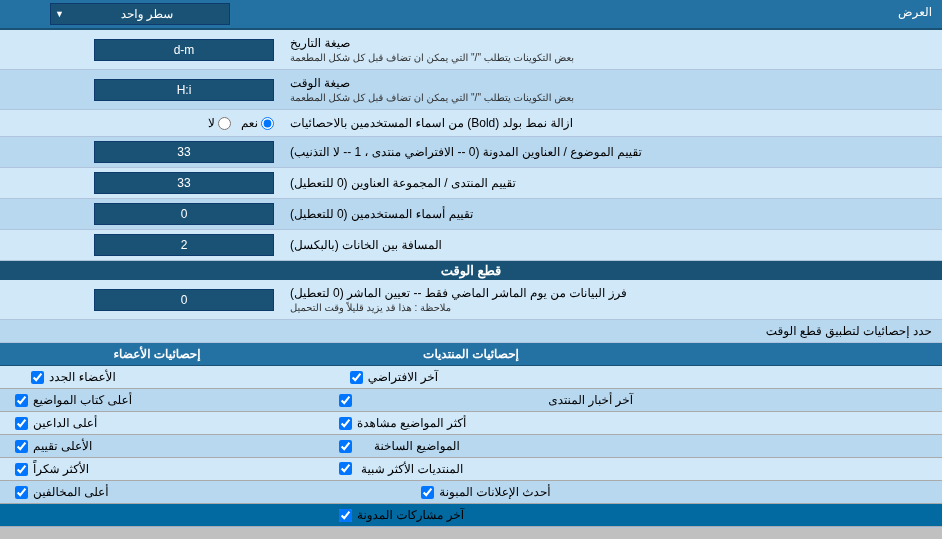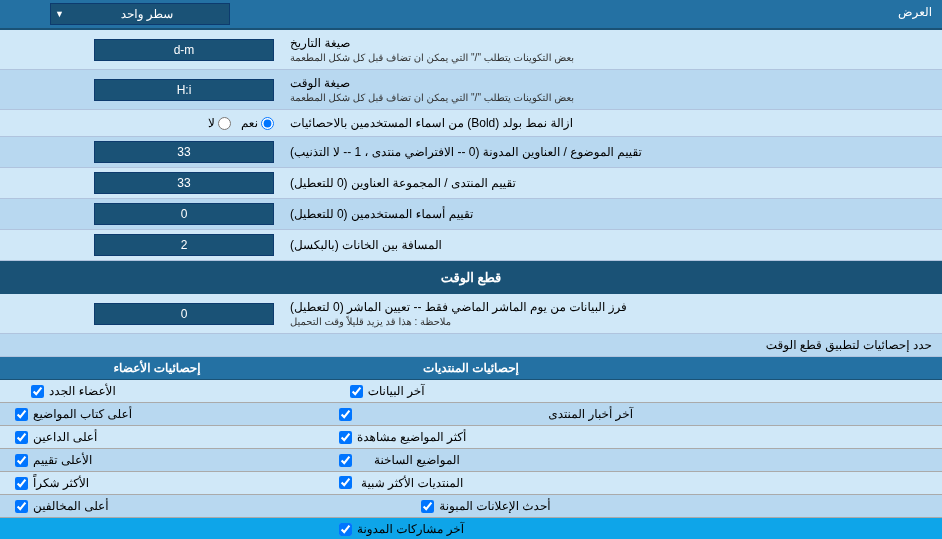--- a/index.html
+++ b/index.html
@@ -206,21 +206,21 @@
 
   <div class="row">
     <div class="label-cell">
       <span>المسافة بين الخانات (بالبكسل)</span>
     </div>
     <div class="input-cell">
       <input class="text-input" type="text" value="2" style="">
     </div>
   </div>
 
-  <div style="background:#1a5276; color:#fff; text-align:center; font-weight:bold; font-size:13px; padding:9px 10px; width:100%;">
+  <div style="background:#1a5276; color:#fff; text-align:center; font-weight:bold; font-size:13px; padding:2px 10px; width:100%;">
     <span>قطع الوقت</span>
   </div>
 
   <div class="row">
     <div class="label-cell">
       <div class="label-two-lines">
         <span>فرز البيانات من يوم الماشر الماضي فقط -- تعيين الماشر (0 لتعطيل)</span>
         <span class="label-sub">ملاحظة : هذا قد يزيد قليلاً وقت التحميل</span>
       </div>
     </div>
@@ -237,21 +237,21 @@
 
     <div style="display:flex; background:#2471a3; color:#fff; font-weight:bold; font-size:12px; padding:4px 0; border-bottom:1px solid #1a5276;">
       <div style="flex:1;"></div>
       <div style="flex:1; text-align:center;">إحصائيات المنتديات</div>
       <div style="flex:1; text-align:center;">إحصائيات الأعضاء</div>
     </div>
 
     <div style="display:flex; background:#d0e8f8; border-bottom:1px solid #aaa; padding:2px 0;">
       <div style="flex:1;"></div>
       <div style="flex:1; display:flex; align-items:center; justify-content:flex-end; padding:2px 15px; gap:5px; font-size:12px;">
-        <span>آخر البيانات</span>
+        <span>آخر الافتراضي</span>
         <input type="checkbox" checked="" style="">
       </div>
       <div style="flex:1; display:flex; align-items:center; justify-content:flex-end; padding:2px 15px; gap:5px; font-size:12px;margin-left:16px;">
         <span>الأعضاء الجدد</span>
         <input type="checkbox" checked="" style="">
       </div>
     </div>
 
     <div style="display:flex; background:#b8d8f0; border-bottom:1px solid #aaa; padding:2px 0;">
       <div style="flex:1;"></div>
@@ -306,21 +306,21 @@
       <div style="flex:1; display:flex; align-items:center; justify-content:center; padding:2px 15px; gap:5px; font-size:12px;">
         <span>أحدث الإعلانات المبونة</span>
         <input type="checkbox" checked="" style="">
       </div>
       <div style="flex:1; display:flex; align-items:center; justify-content:flex-end; padding:2px 15px; gap:5px; font-size:12px;">
         <span>أعلى المخالفين</span>
         <input type="checkbox" checked="" style="">
       </div>
     </div>
 
-    <div style="display:flex; background:#0ea5e9; border-bottom:1px solid #aaa; padding:2px 0;">
+    <div style="display:flex; background:#0369a1; border-bottom:1px solid #aaa; padding:2px 0;">
       <div style="flex:1;"></div>
       <div style="flex:1; display:flex; align-items:center; justify-content:flex-end; padding:2px 15px; gap:5px; font-size:12px;">
         <span>آخر مشاركات المدونة</span>
         <input type="checkbox" checked="" style="">
       </div>
       <div style="flex:1; display:flex; align-items:center; justify-content:flex-end; padding:2px 15px; gap:5px; font-size:12px;">
       </div>
     </div>
 
   </div>

